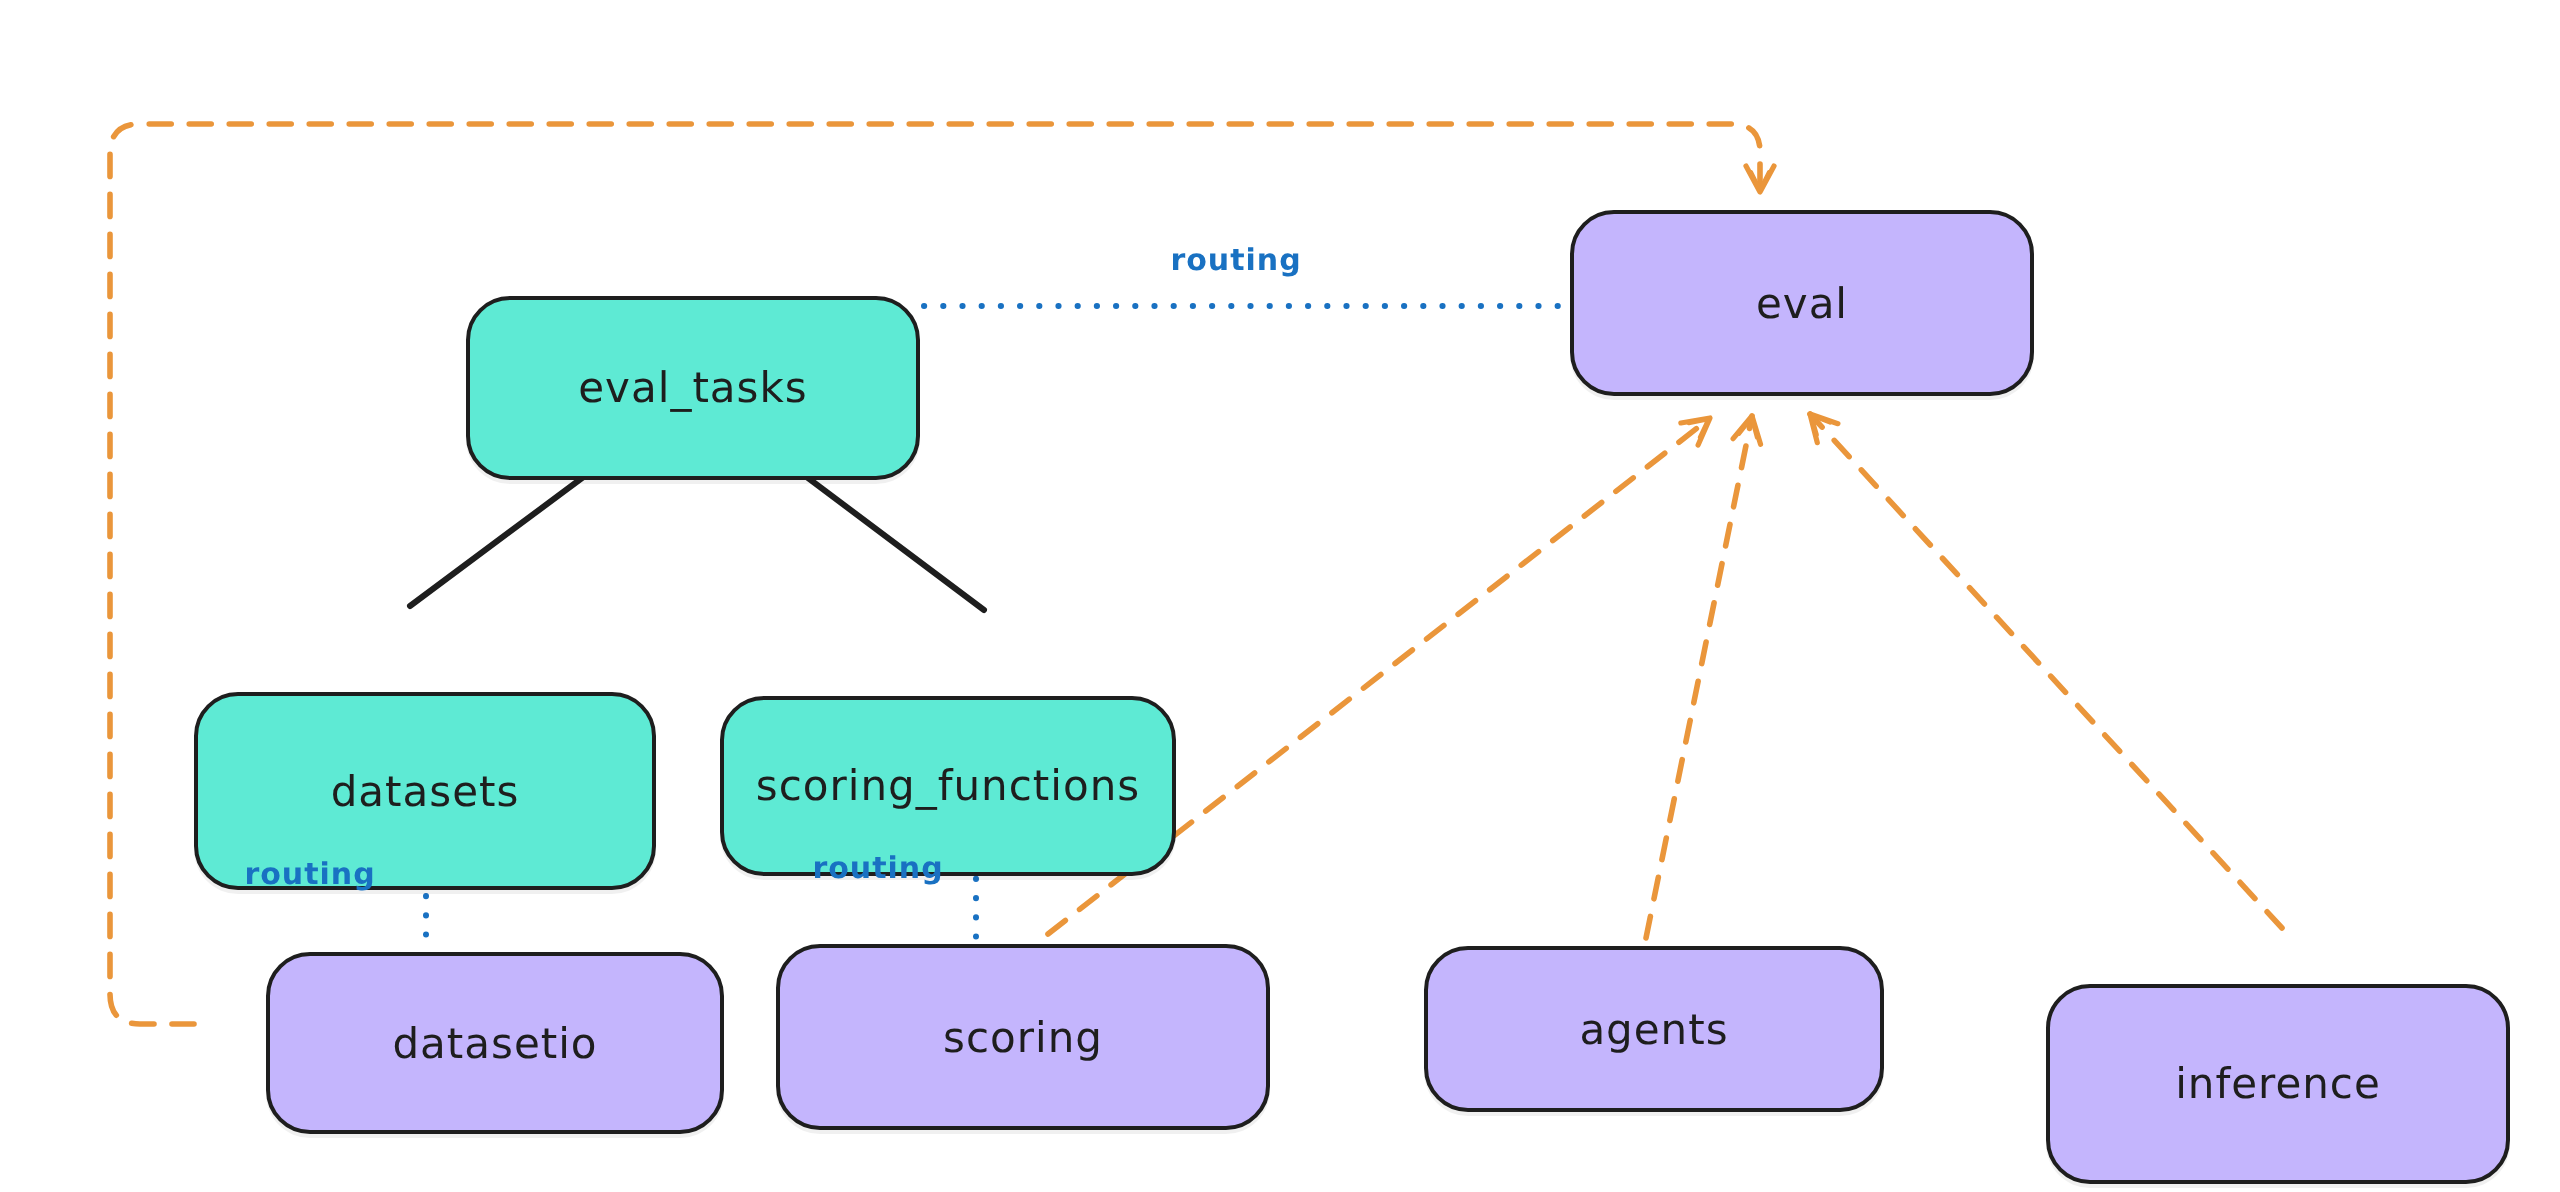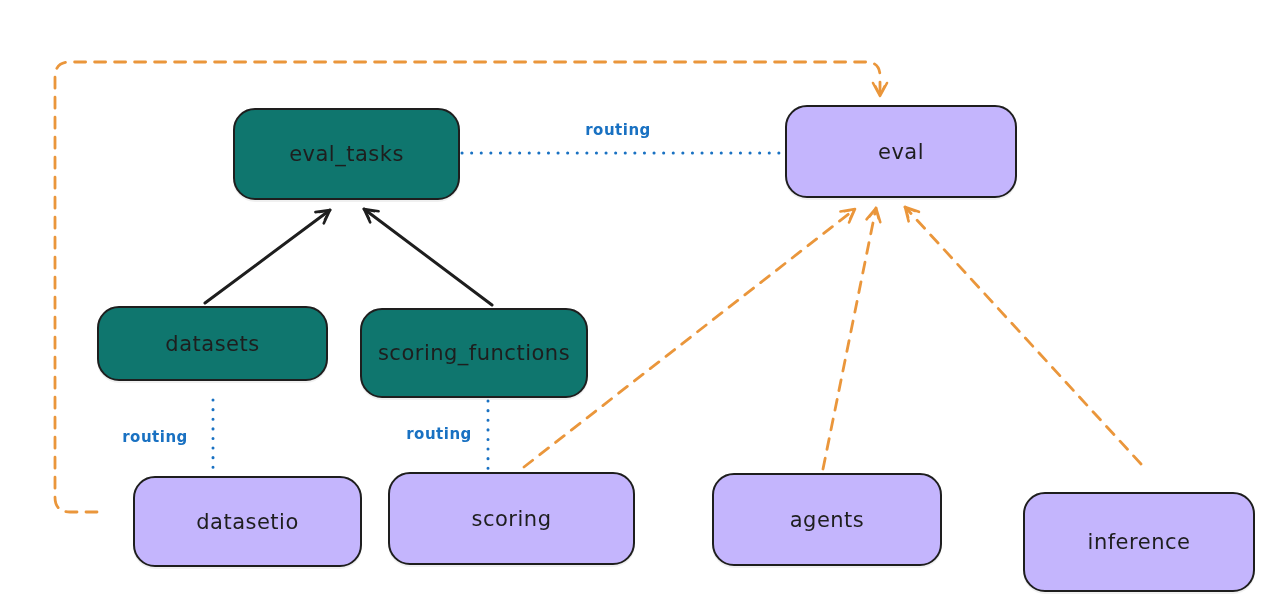--- a/index.html
+++ b/index.html
@@ -15,21 +15,21 @@
     position:absolute;
     box-sizing:border-box;
     border:2.6px solid #1e1e1e;
     border-radius:22px;
     display:flex;align-items:center;justify-content:center;
     font-size:21px;
     color:#1e1e1e;
     letter-spacing:0.5px;
     box-shadow:0 2px 0 rgba(0,0,0,0.06);
   }
-  .node.blue{background:#0f766e;}
+  .node.blue{background:#5eead4;margin-top:40px;}
   .node.green{background:#c4b5fd;}
   .edge-label{
     position:absolute;
     transform:translate(-50%,-50%);
     color:#1971c2;
     font-weight:700;
     font-size:15px;
     letter-spacing:0.5px;
     white-space:nowrap;
   }
@@ -65,37 +65,37 @@
   </svg>
 
   <div class="node blue" style="left:233px;top:108px;width:227px;height:92px;">
     <span>eval_tasks</span>
   </div>
 
   <div class="node green" style="left:785px;top:105px;width:232px;height:93px;">
     <span>eval</span>
   </div>
 
-  <div class="node blue" style="left:97px;top:306px;width:231px;height:75px;">
+  <div class="node blue" style="left:97px;top:306px;width:231px;height:99px;">
     <span>datasets</span>
   </div>
 
   <div class="node blue" style="left:360px;top:308px;width:228px;height:90px;">
     <span>scoring_functions</span>
   </div>
 
   <div class="node green" style="left:98px;top:476px;width:229px;height:91px;margin-left:35px;">
     <span>datasetio</span>
   </div>
 
   <div class="node green" style="left:388px;top:472px;width:247px;height:93px;">
     <span>scoring</span>
   </div>
 
-  <div class="node green" style="left:712px;top:473px;width:230px;height:93px;text-align:center;">
+  <div class="node green" style="left:712px;top:473px;width:230px;height:83px;text-align:center;">
     <span>agents</span>
   </div>
 
   <div class="node green" style="left:1023px;top:492px;width:232px;height:100px;">
     <span>inference</span>
   </div>
 
   <div class="edge-label" style="left:618px;top:130px;">routing</div>
 
   <div class="edge-label" style="left:155px;top:437px;">routing</div>

